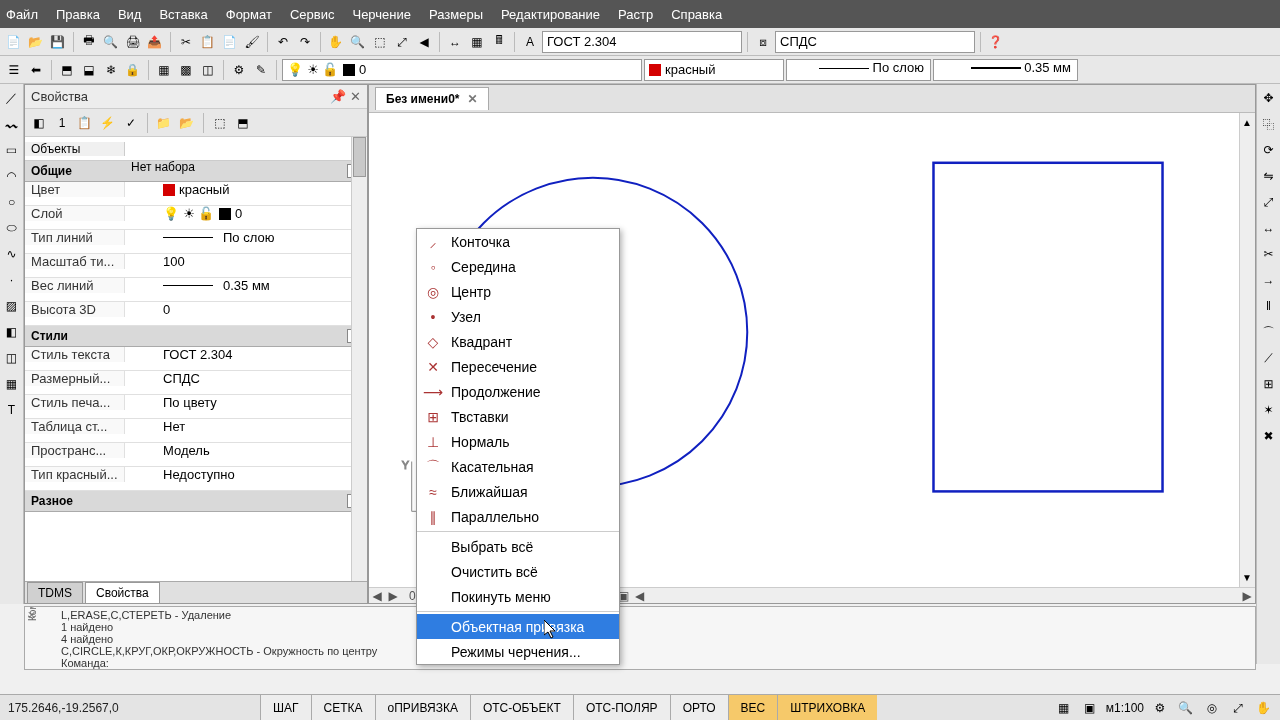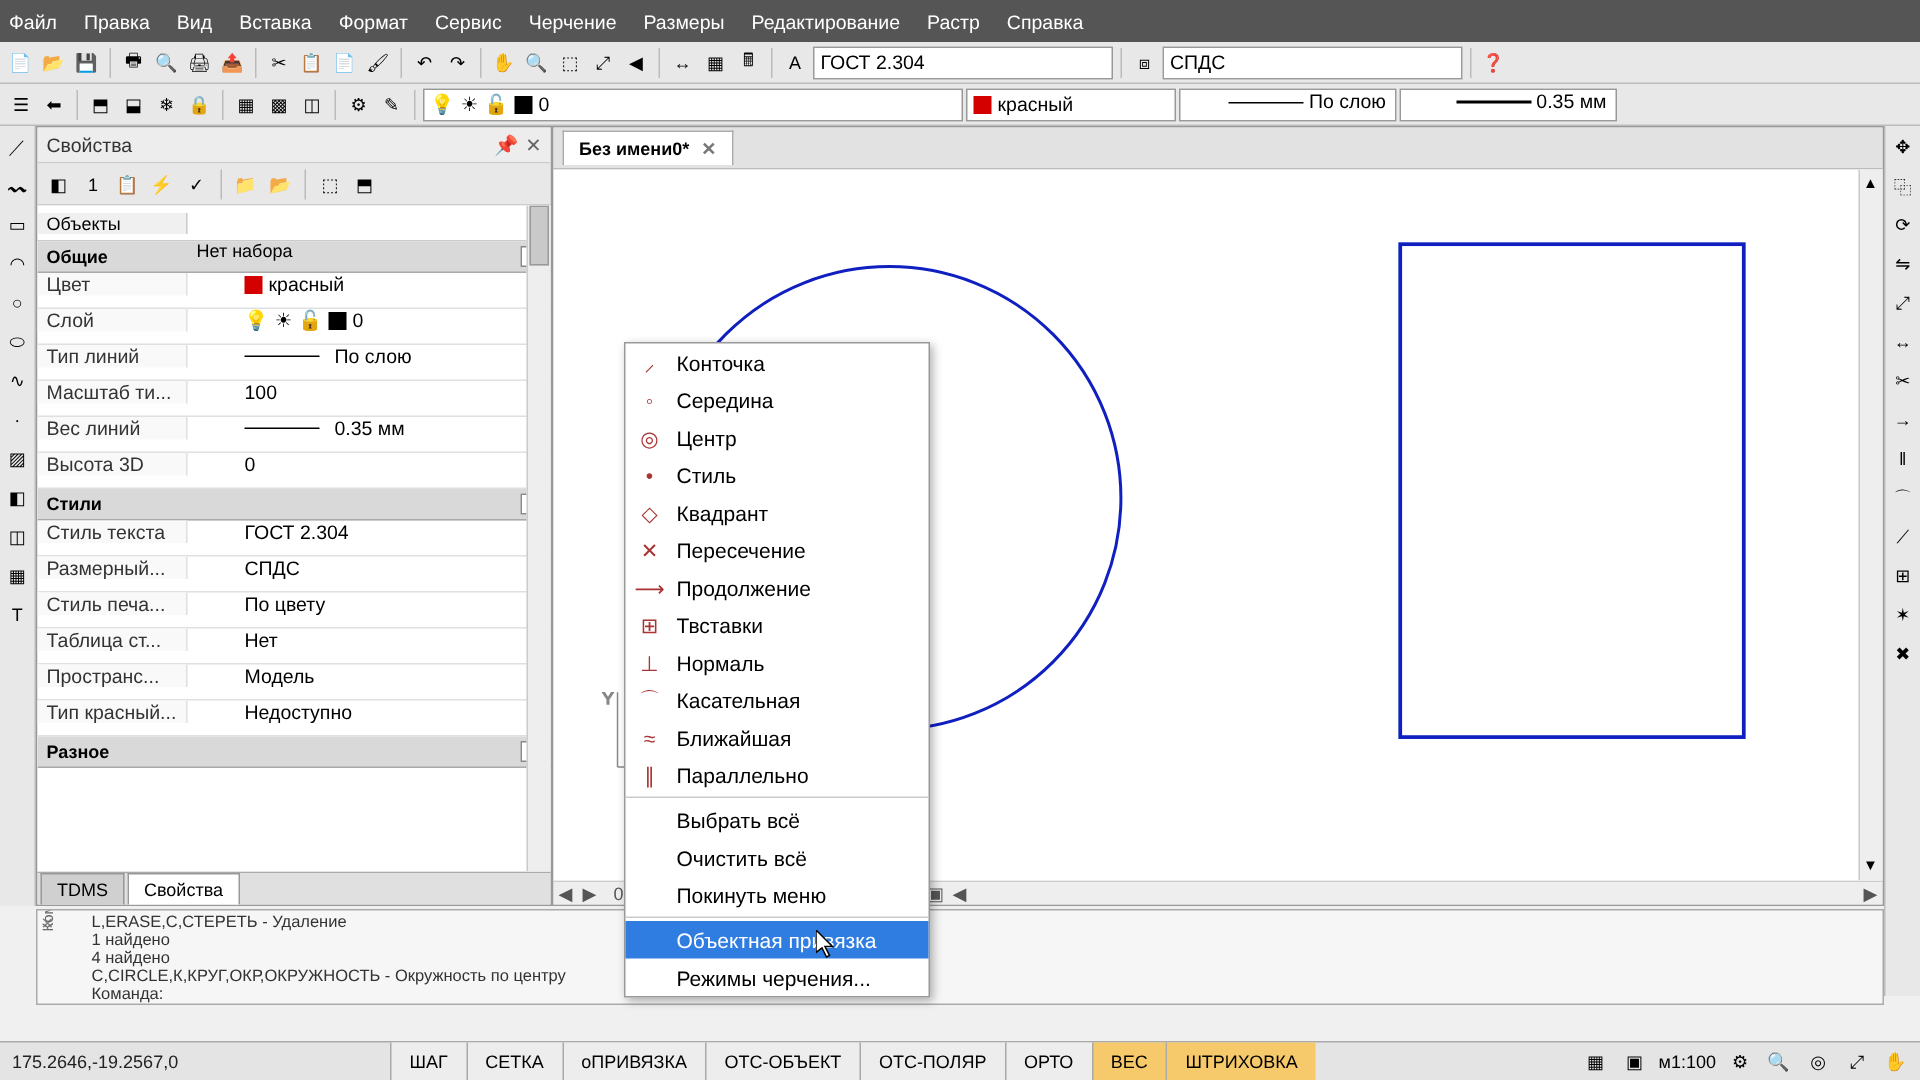--- a/index.html
+++ b/index.html
@@ -378,21 +378,21 @@
     <div class="item">
       <span class="ic">◦</span>
       <span>Середина</span>
     </div>
     <div class="item">
       <span class="ic">◎</span>
       <span>Центр</span>
     </div>
     <div class="item">
       <span class="ic">•</span>
-      <span>Стиль</span>
+      <span>Узел</span>
     </div>
     <div class="item">
       <span class="ic">◇</span>
       <span>Квадрант</span>
     </div>
     <div class="item">
       <span class="ic">✕</span>
       <span>Пересечение</span>
     </div>
     <div class="item">

